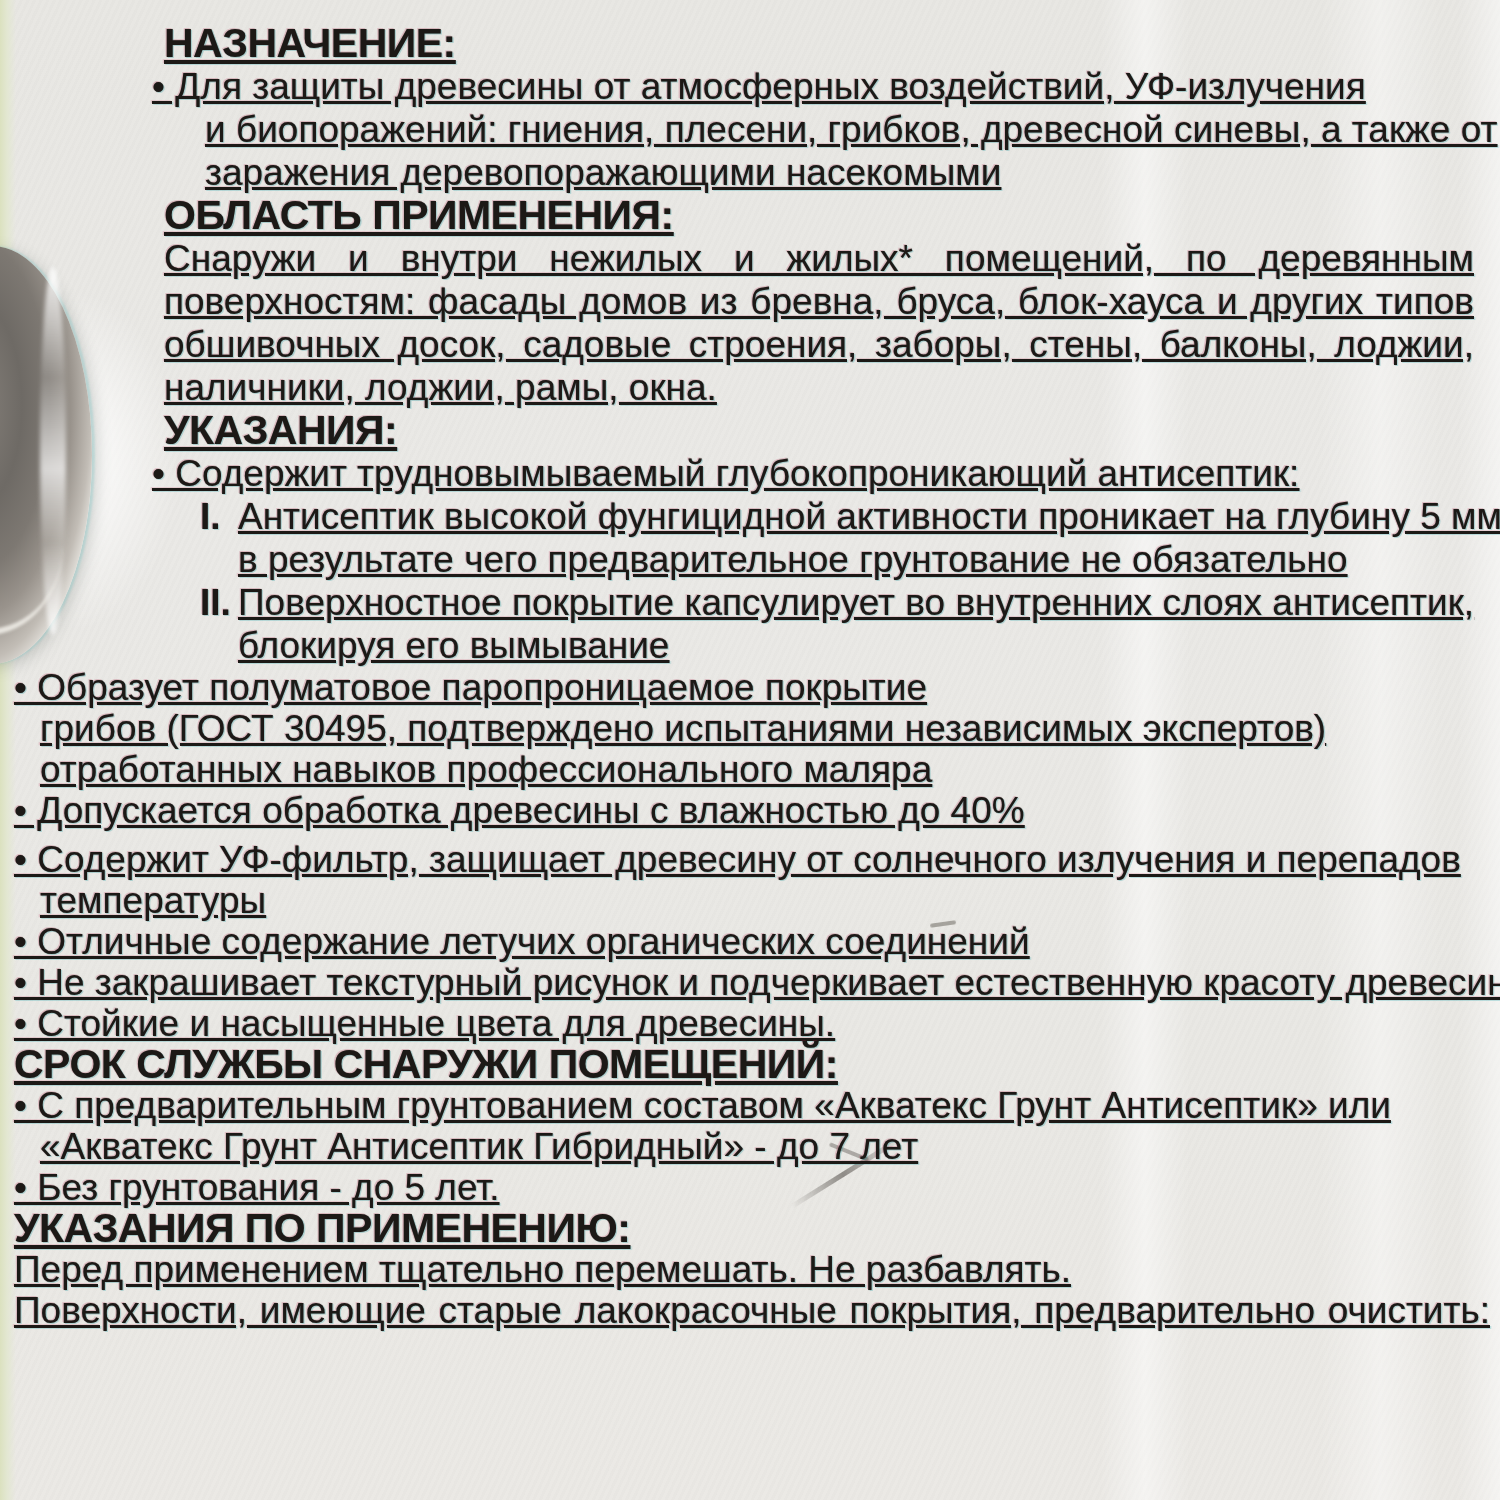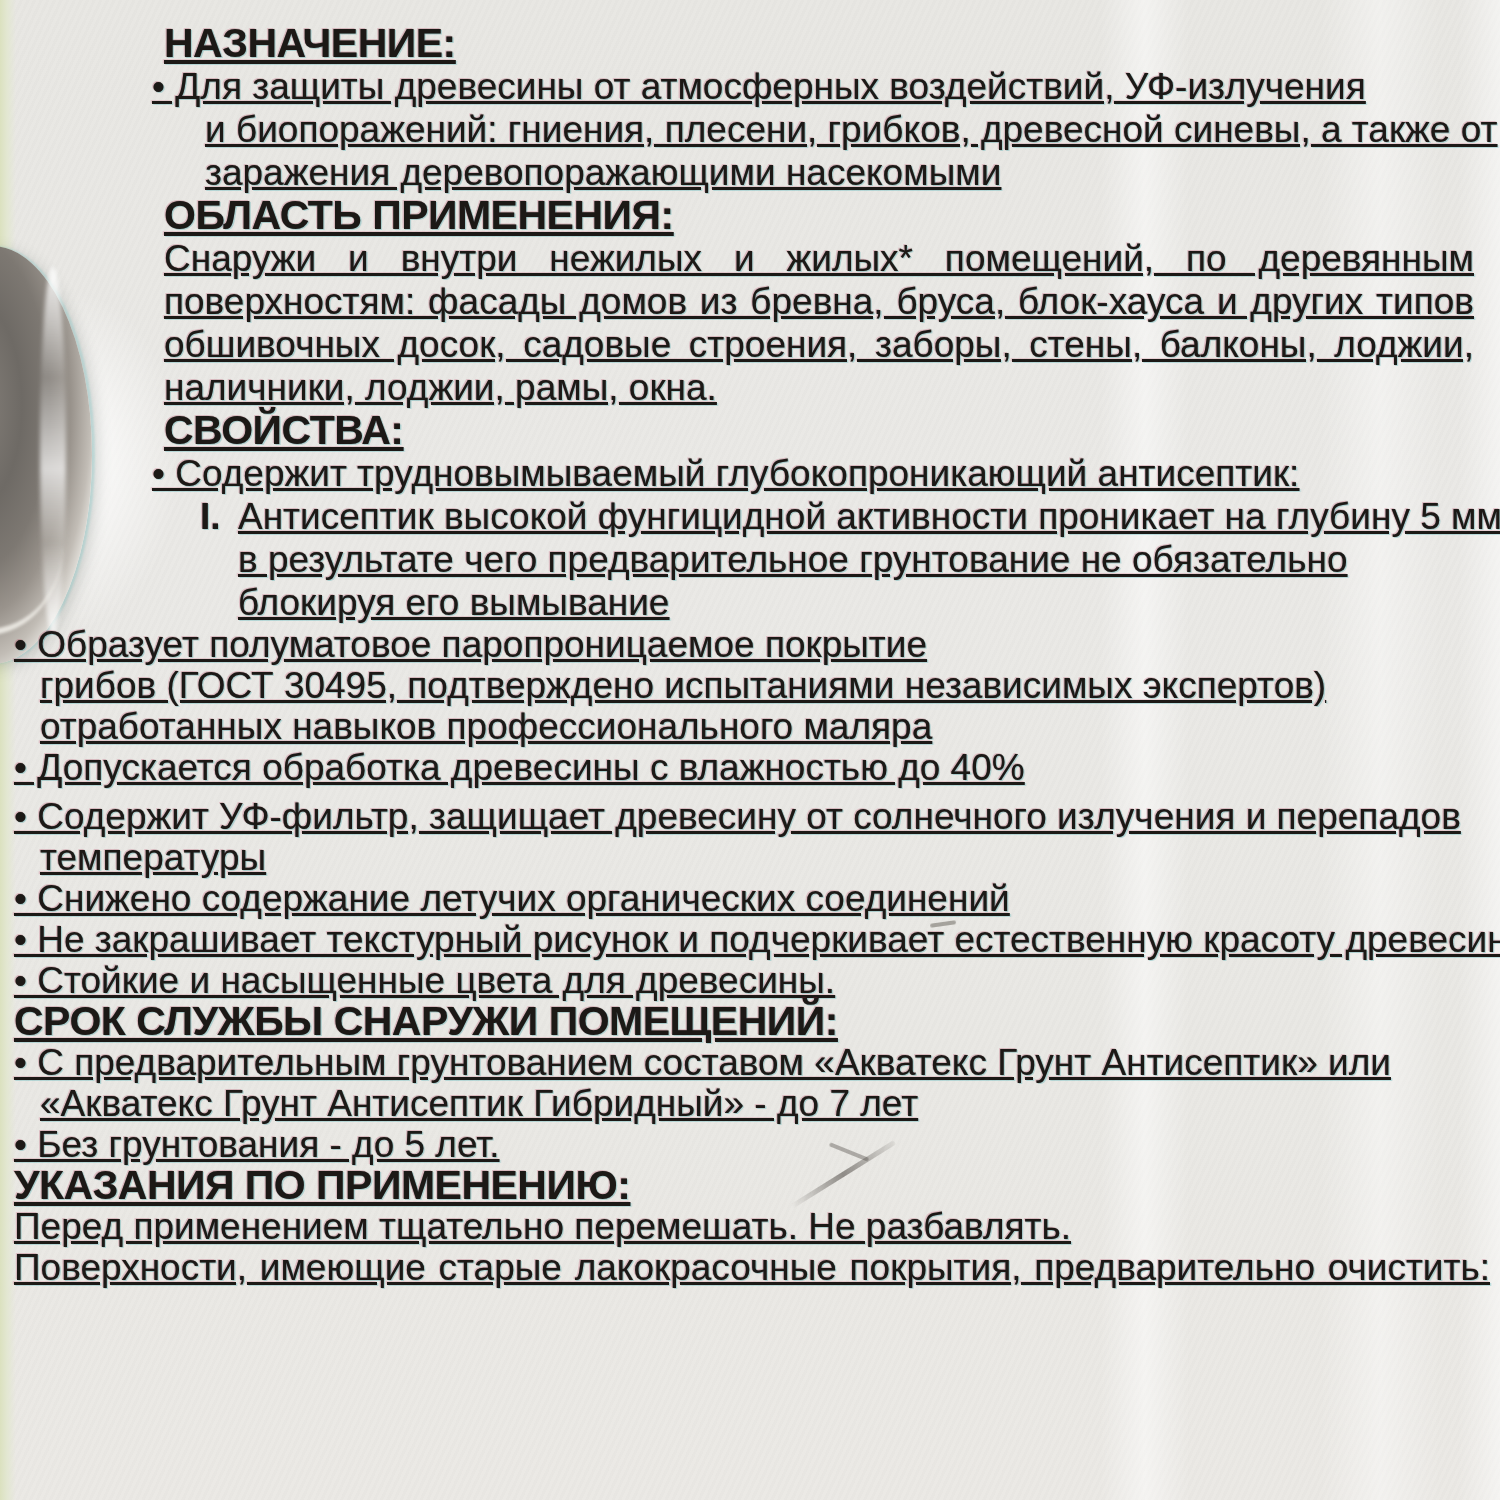--- a/index.html
+++ b/index.html
@@ -79,36 +79,37 @@
       <div class="line b1">• Для защиты древесины от атмосферных воздействий, УФ-излучения</div>
       <div class="line c1">и биопоражений: гниения, плесени, грибков, древесной синевы, а также от</div>
       <div class="line c1">заражения деревопоражающими насекомыми</div>
 
       <div class="line h">ОБЛАСТЬ ПРИМЕНЕНИЯ:</div>
       <div class="line p j">Снаружи и внутри нежилых и жилых* помещений, по деревянным</div>
       <div class="line p j">поверхностям: фасады домов из бревна, бруса, блок-хауса и других типов</div>
       <div class="line p j">обшивочных досок, садовые строения, заборы, стены, балконы, лоджии,</div>
       <div class="line p">наличники, лоджии, рамы, окна.</div>
 
-      <div class="line h">СВОЙСТВА:</div>
+      <div class="line h">УКАЗАНИЯ:</div>
       <div class="line b1">• Содержит трудновымываемый глубокопроникающий антисептик:</div>
       <div class="line nline"><span class="num">I.</span><span>Антисептик высокой фунгицидной активности проникает на глубину 5 мм,</span></div>
       <div class="line numc">в результате чего предварительное грунтование не обязательно</div>
+      <div class="line nline"><span class="num">II.</span><span>Поверхностное покрытие капсулирует во внутренних слоях антисептик,</span></div>
       <div class="line numc">блокируя его вымывание</div>
     </div>
 
     <div class="bottom-block">
 
       <div class="line b2">• Образует полуматовое паропроницаемое покрытие</div>
       <div class="line c2">грибов (ГОСТ 30495, подтверждено испытаниями независимых экспертов)</div>
       <div class="line c2">отработанных навыков профессионального маляра</div>
       <div class="line b2">• Допускается обработка древесины с влажностью до 40%</div>
       <div class="line b2 gap-top">• Содержит УФ-фильтр, защищает древесину от солнечного излучения и перепадов</div>
       <div class="line c2">температуры</div>
-      <div class="line b2">• Снижено содержание летучих органических соединений</div>
+      <div class="line b2">• Отличные содержание летучих органических соединений</div>
       <div class="line b2">• Не закрашивает текстурный рисунок и подчеркивает естественную красоту древесины</div>
       <div class="line b2">• Стойкие и насыщенные цвета для древесины.</div>
 
       <div class="line h">СРОК СЛУЖБЫ СНАРУЖИ ПОМЕЩЕНИЙ:</div>
       <div class="line b2">• С предварительным грунтованием составом «Акватекс Грунт Антисептик» или</div>
       <div class="line c2">«Акватекс Грунт Антисептик Гибридный» - до 7 лет</div>
       <div class="line b2">• Без грунтования - до 5 лет.</div>
 
       <div class="line h">УКАЗАНИЯ ПО ПРИМЕНЕНИЮ:</div>
       <div class="line p2">Перед применением тщательно перемешать. Не разбавлять.</div>

